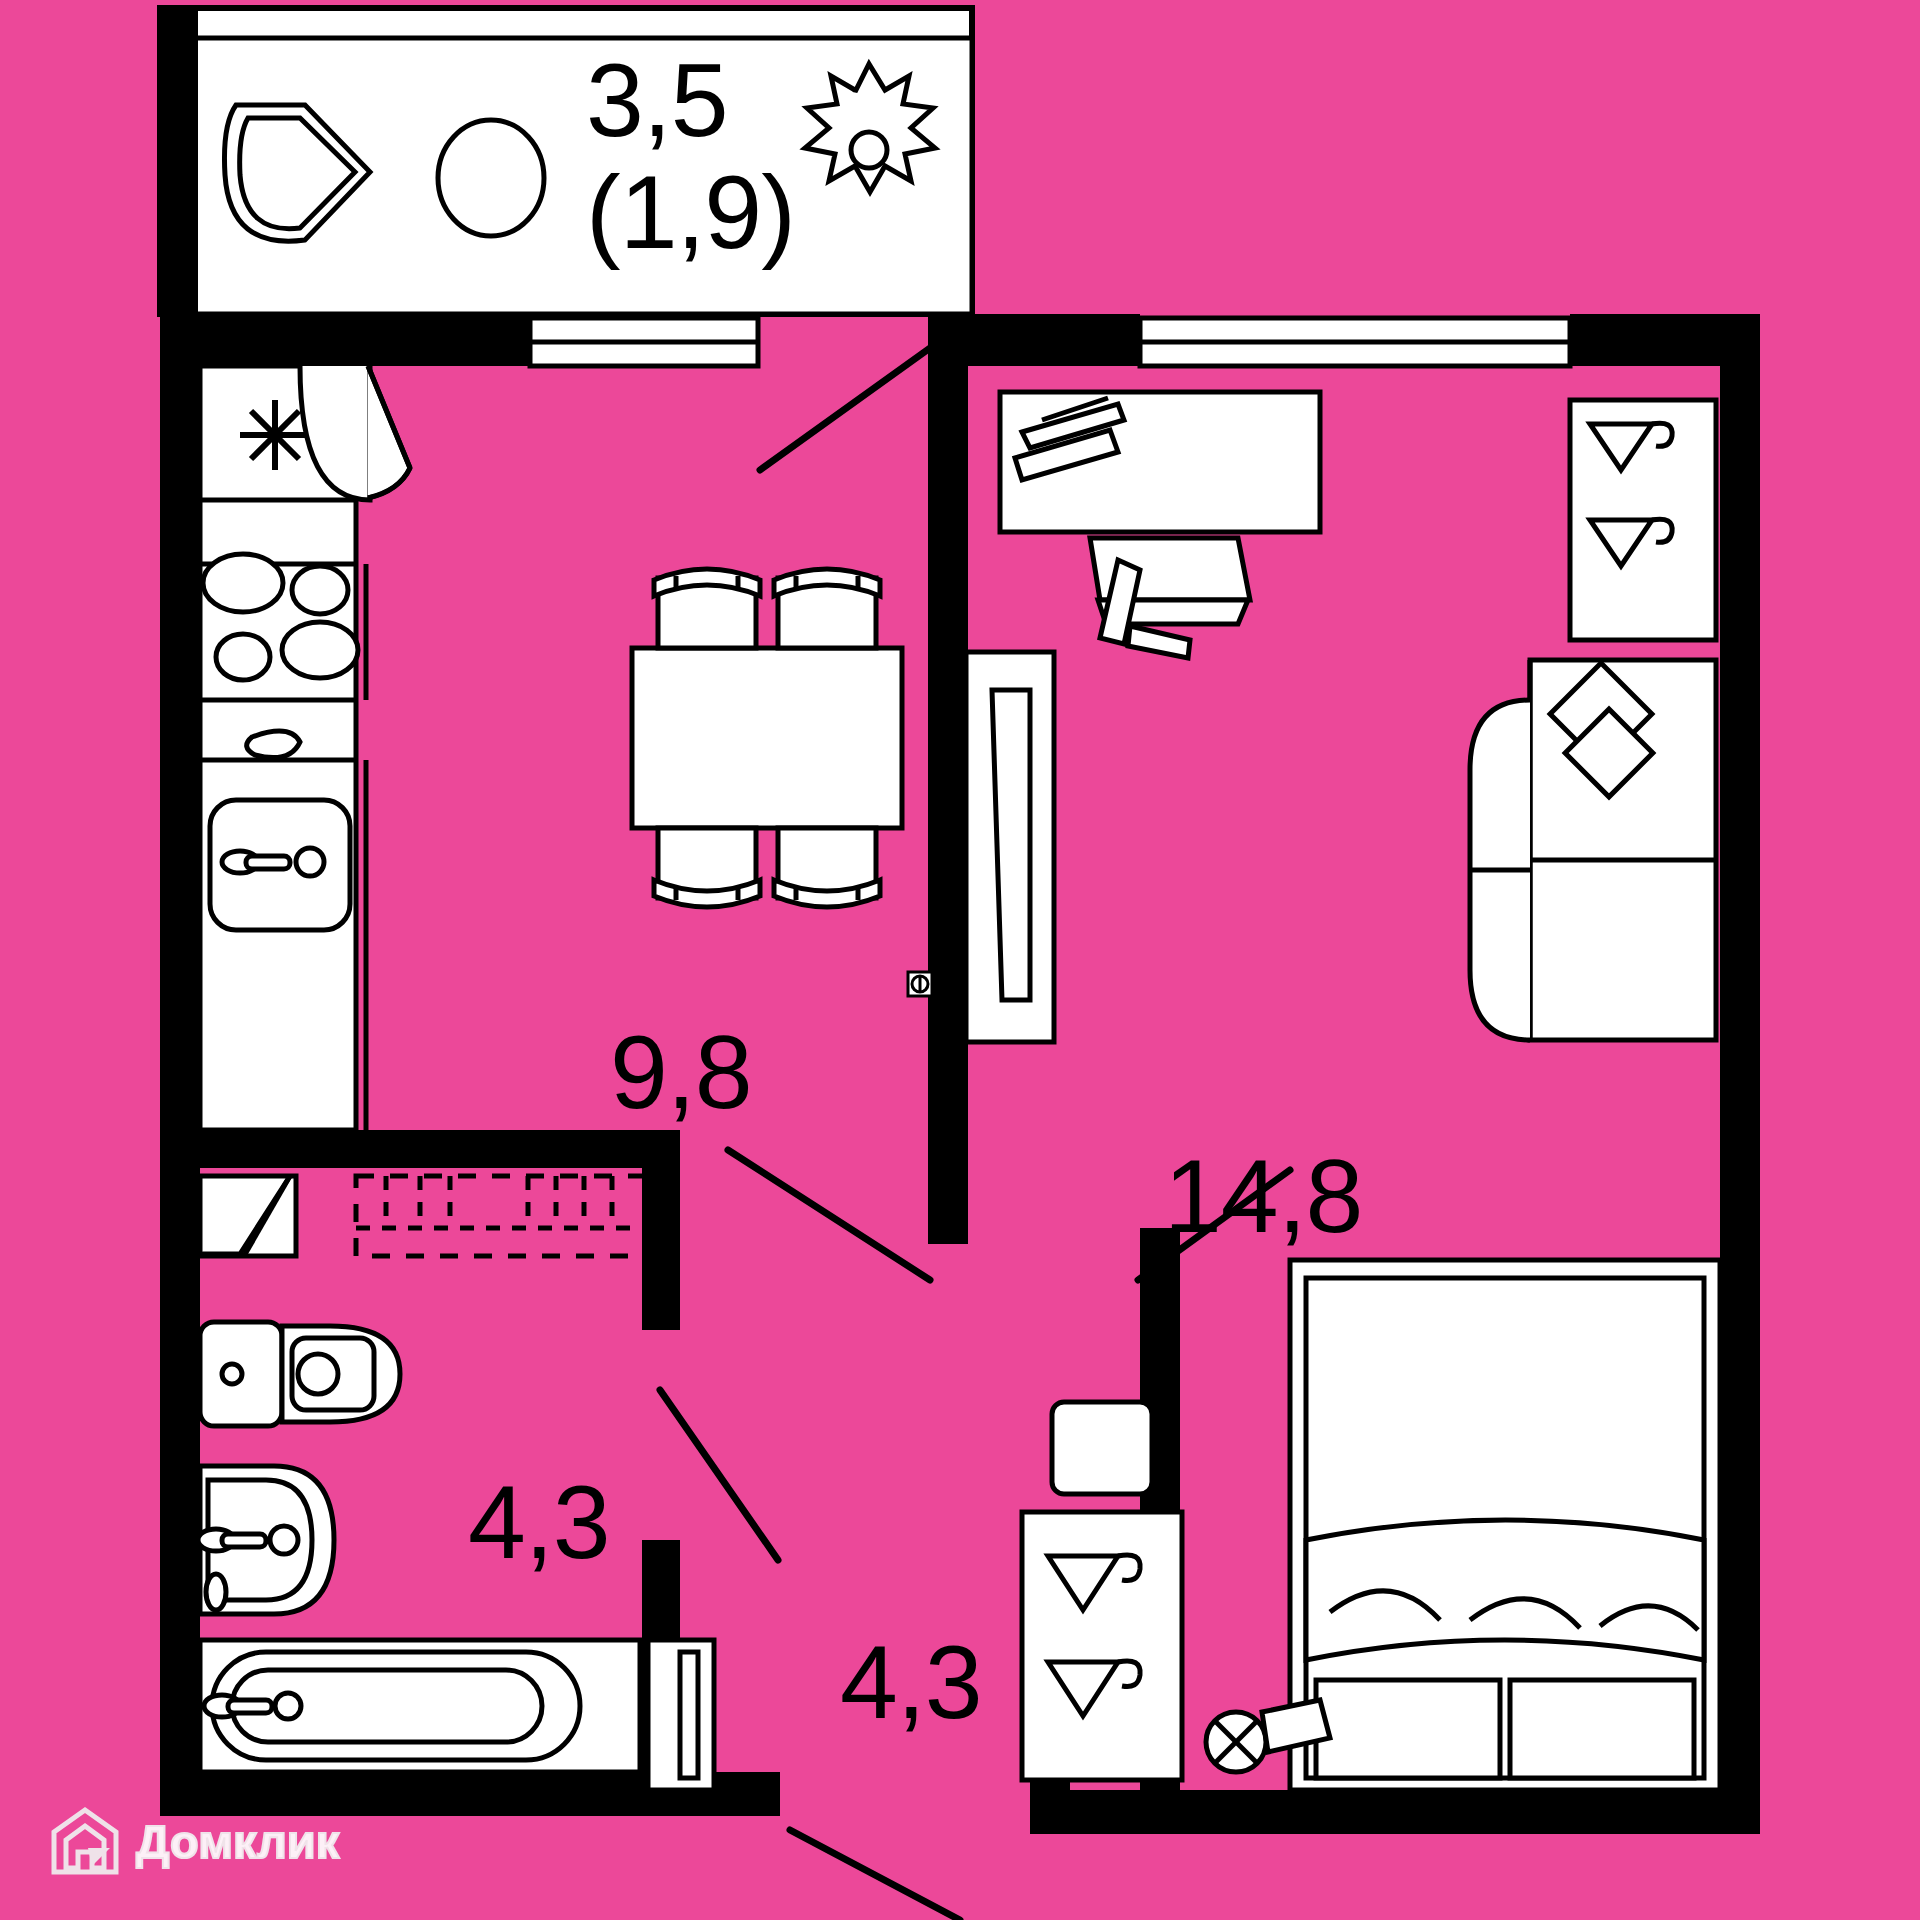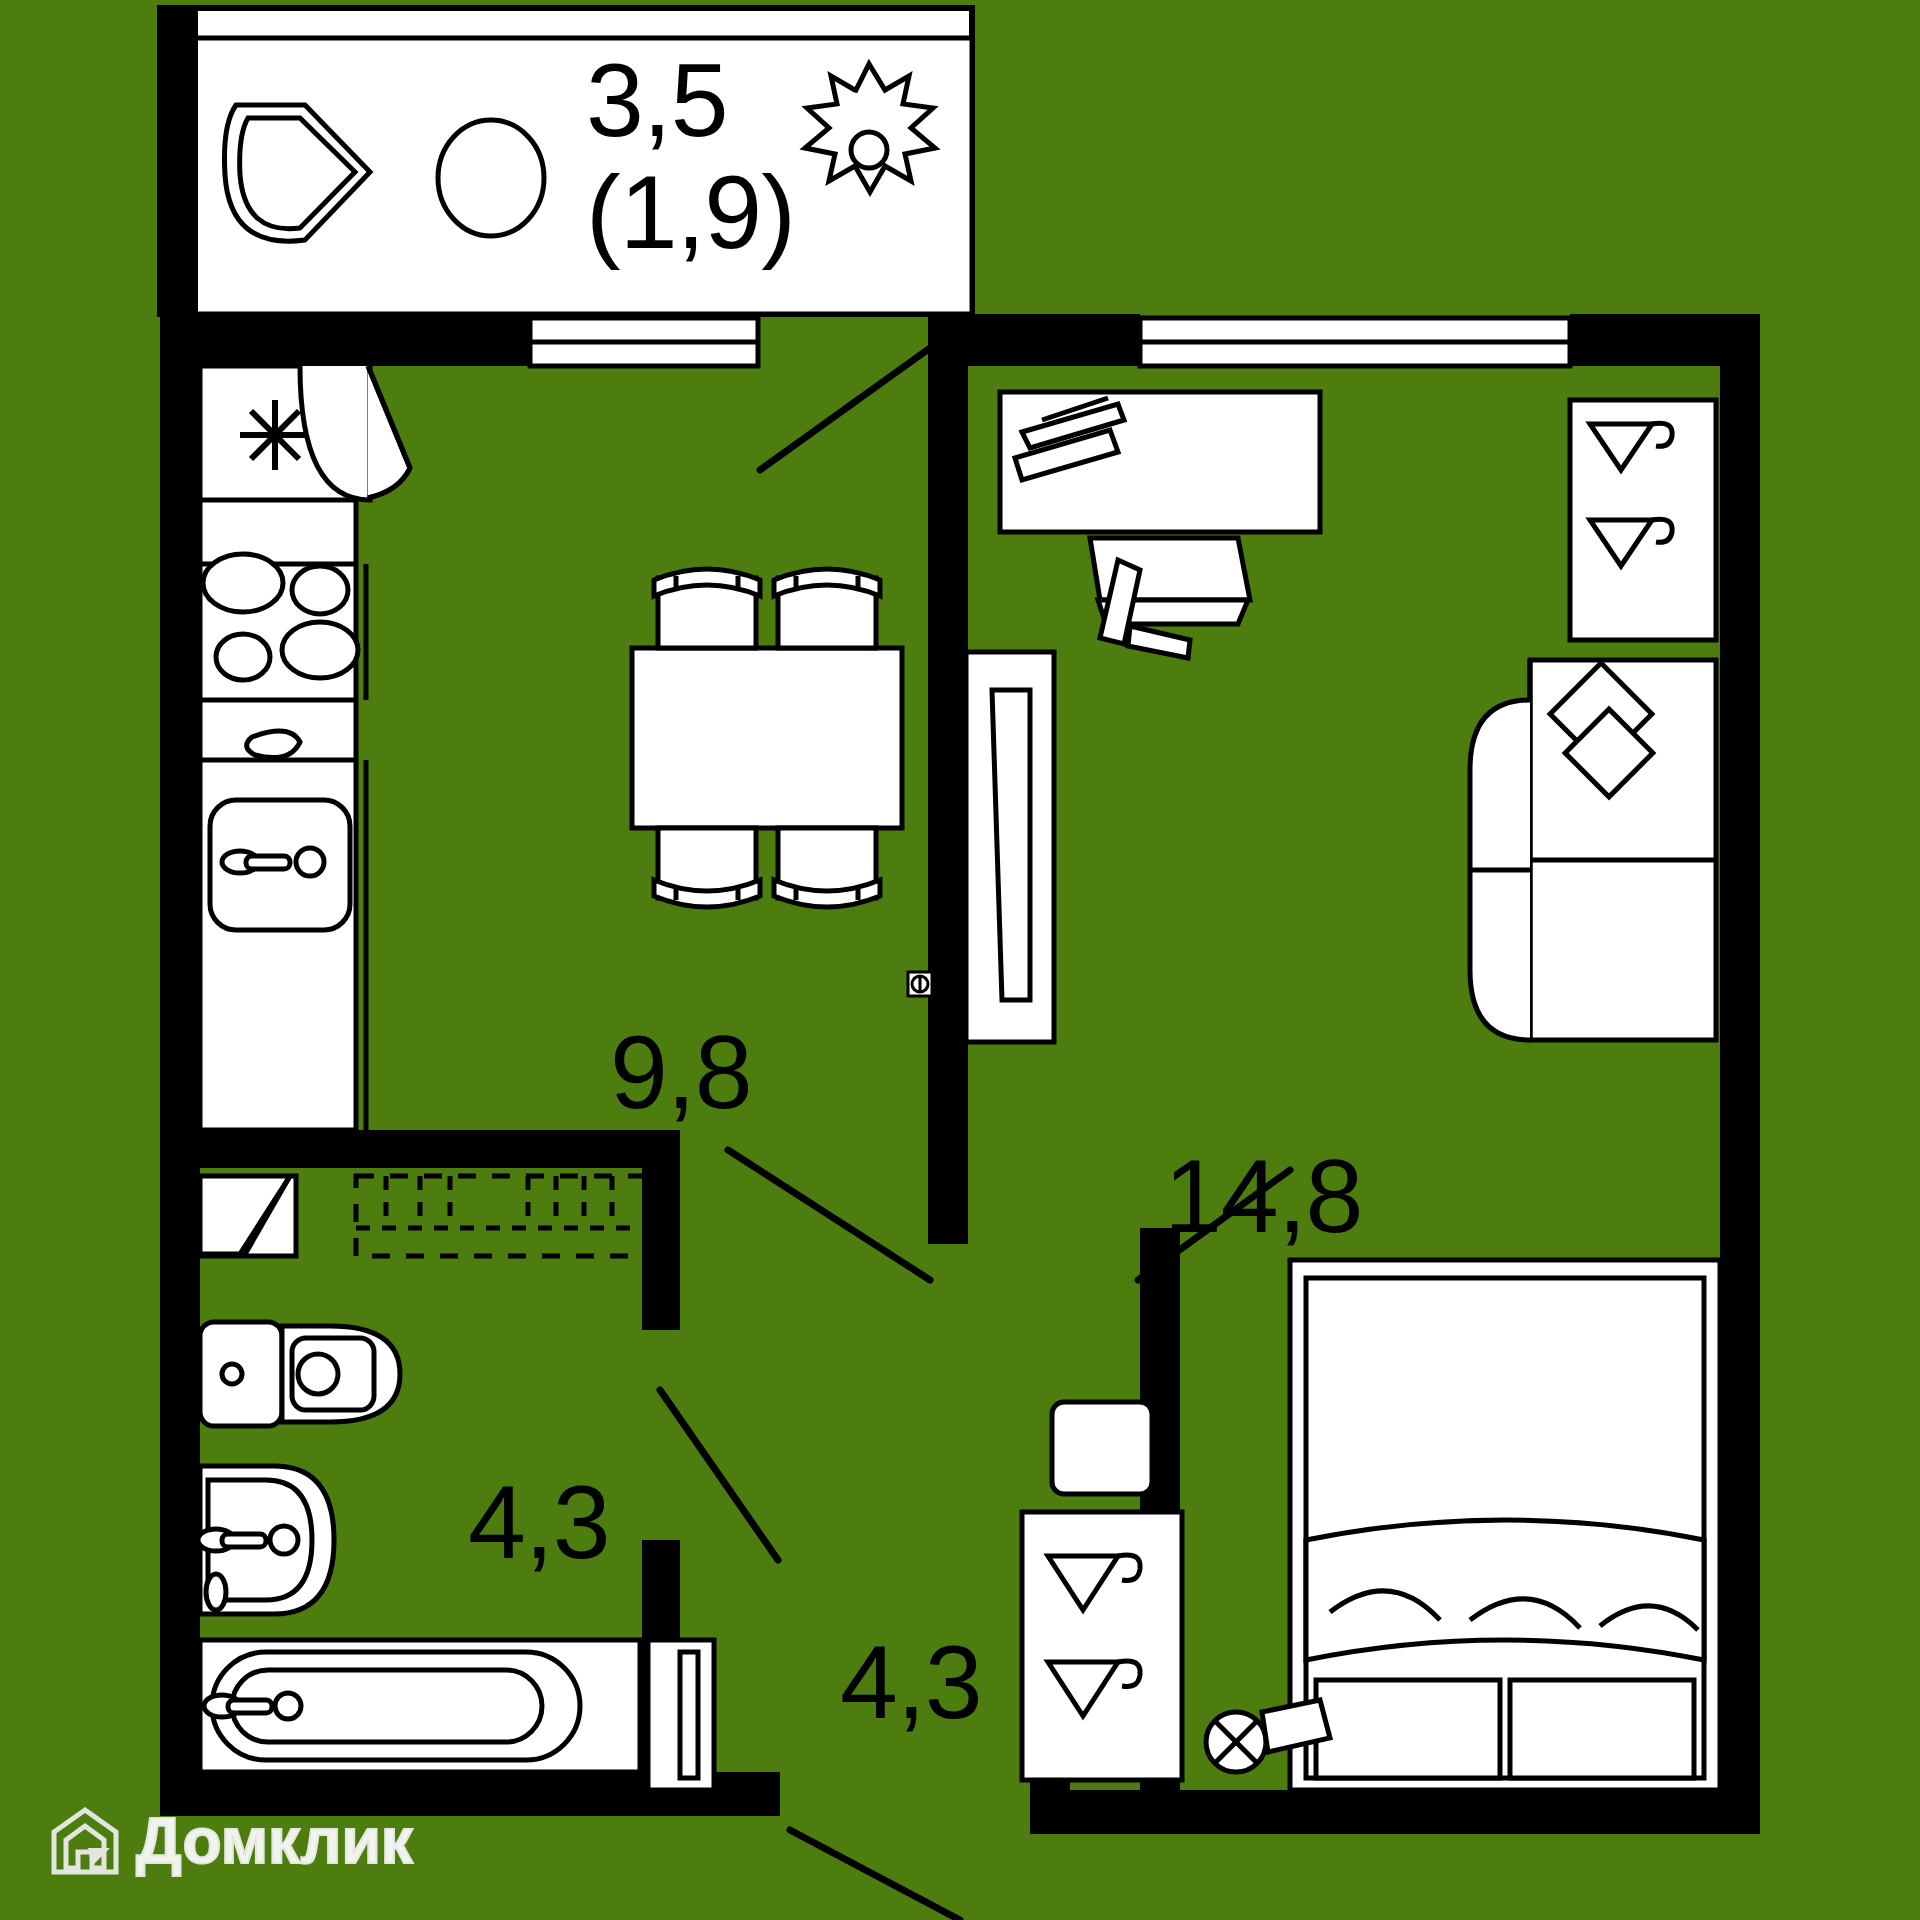--- a/index.html
+++ b/index.html
@@ -2,41 +2,41 @@
 <html><head>
 <meta charset="utf-8">
 <style>
   html,body{margin:0;padding:0;background:#ffffff;}
   body{
     width:1920px;height:1920px;
     font-family:"Liberation Sans", sans-serif;
     -webkit-font-smoothing:antialiased;
     overflow:hidden;
   }
-  #plan{position:relative;width:1920px;height:1920px;background:#4d7c0f;}
+  #plan{position:relative;width:1920px;height:1920px;background:#ec4899;}
   svg.layer{position:absolute;left:0;top:0;width:1920px;height:1920px;}
   .area-label{
     position:absolute;
     font-family:"Liberation Sans", sans-serif;
     font-weight:400;
     color:#000;
     white-space:nowrap;
     line-height:1;
     letter-spacing:-1px;
   }
   .wm{
     position:absolute;
     display:flex;align-items:center;gap:14px;
     left:48px;bottom:42px;
     opacity:.92;
   }
   .wm-text{
     font-family:"Liberation Sans", sans-serif;
     font-weight:700;
-    font-size:64px;
+    font-size:47px;
     color:#ffffff;
     -webkit-text-stroke:2px #f1f1f1;
     text-shadow:0 0 1px #ececec;
     letter-spacing:0px;
   }
 </style>
 </head>
 <body>
 
 <div id="plan">

